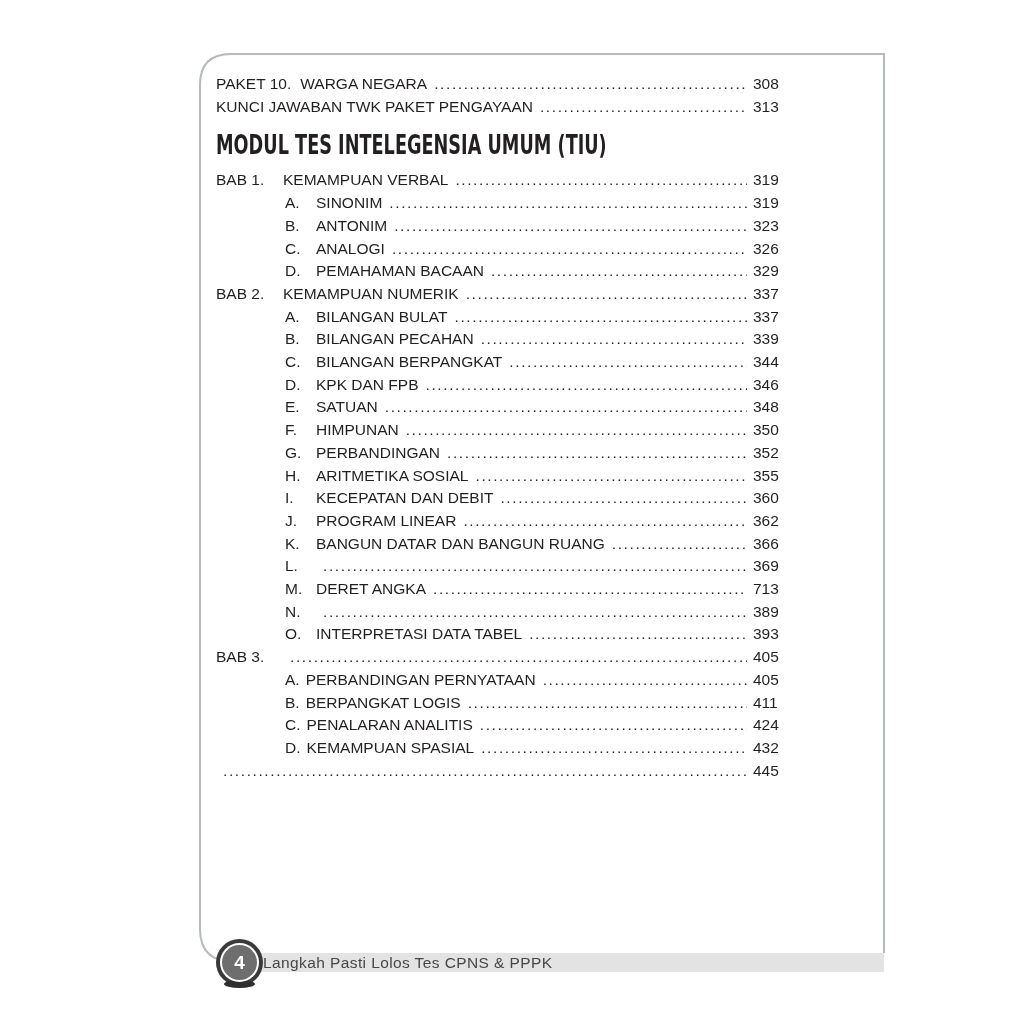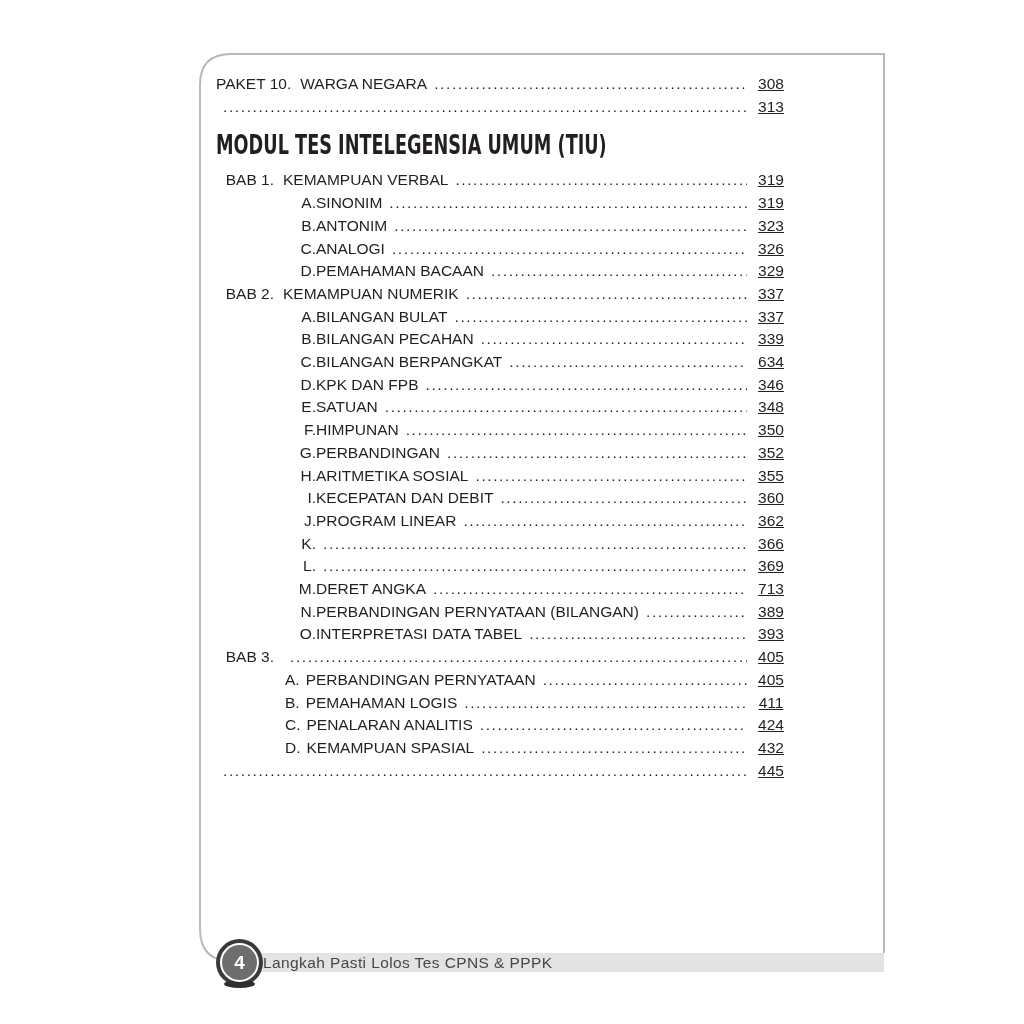--- a/index.html
+++ b/index.html
@@ -23,32 +23,32 @@
   
   .border-svg{position:absolute;left:0;top:0;width:1024px;height:1024px;pointer-events:none;}
   .border-svg path{stroke:var(--border-color);stroke-width:2;fill:none;}
 
   
   .toc{
     position:absolute;left:216px;top:73px;width:573px;
     font-size:15.5px;
   }
   .row{display:flex;align-items:baseline;line-height:22.7px;white-space:nowrap;}
-  .row .label{flex:none;text-align:right;}
+  .row .label{flex:none;}
   .row.top .label{min-width:58px;margin-right:9px;}
   .row.sub{padding-left:69px;}
   .row.sub .label{min-width:31px;}
   .row.sub3{padding-left:69px;}
   .row.sub3 .label{margin-right:6px;}
   .title{flex:none;}
   .dots{
     flex:1 1 auto;min-width:0;overflow:hidden;
     margin:0 6px 0 7px;letter-spacing:1.6px;
   }
-  .pageno{flex:none;width:36px;text-align:center;text-decoration:underline;}
+  .pageno{flex:none;width:36px;text-align:left;}
 
   .toc-heading{
     font-family:"DejaVu Sans",sans-serif;
     font-weight:bold;
     font-size:26px;line-height:27px;
     margin:14px 0 10px 0;
     white-space:nowrap;
     transform:scaleX(0.68);
     transform-origin:left center;
   }
@@ -92,20 +92,21 @@
   </svg>
 
   <div class="toc">
       <div class="row top">
         <span class="label">PAKET 10.</span>
         <span class="title">WARGA NEGARA</span>
         <span class="dots">................................................................................................................................................................</span>
         <span class="pageno">308</span>
       </div>
       <div class="row top">
+        <span class="title">KUNCI JAWABAN TWK PAKET PENGAYAAN</span>
         <span class="dots">................................................................................................................................................................</span>
         <span class="pageno">313</span>
       </div>
       <div class="toc-heading">MODUL TES INTELEGENSIA UMUM (TIU)</div>
       <div class="row top">
         <span class="label">BAB 1.</span>
         <span class="title">KEMAMPUAN VERBAL</span>
         <span class="dots">................................................................................................................................................................</span>
         <span class="pageno">319</span>
       </div>
@@ -148,21 +149,21 @@
       <div class="row sub">
         <span class="label">B.</span>
         <span class="title">BILANGAN PECAHAN</span>
         <span class="dots">................................................................................................................................................................</span>
         <span class="pageno">339</span>
       </div>
       <div class="row sub">
         <span class="label">C.</span>
         <span class="title">BILANGAN BERPANGKAT</span>
         <span class="dots">................................................................................................................................................................</span>
-        <span class="pageno">634</span>
+        <span class="pageno">344</span>
       </div>
       <div class="row sub">
         <span class="label">D.</span>
         <span class="title">KPK DAN FPB</span>
         <span class="dots">................................................................................................................................................................</span>
         <span class="pageno">346</span>
       </div>
       <div class="row sub">
         <span class="label">E.</span>
         <span class="title">SATUAN</span>
@@ -194,37 +195,37 @@
         <span class="pageno">360</span>
       </div>
       <div class="row sub">
         <span class="label">J.</span>
         <span class="title">PROGRAM LINEAR</span>
         <span class="dots">................................................................................................................................................................</span>
         <span class="pageno">362</span>
       </div>
       <div class="row sub">
         <span class="label">K.</span>
+        <span class="title">BANGUN DATAR DAN BANGUN RUANG</span>
         <span class="dots">................................................................................................................................................................</span>
         <span class="pageno">366</span>
       </div>
       <div class="row sub">
         <span class="label">L.</span>
         <span class="dots">................................................................................................................................................................</span>
         <span class="pageno">369</span>
       </div>
       <div class="row sub">
         <span class="label">M.</span>
         <span class="title">DERET ANGKA</span>
         <span class="dots">................................................................................................................................................................</span>
         <span class="pageno">713</span>
       </div>
       <div class="row sub">
         <span class="label">N.</span>
-        <span class="title">PERBANDINGAN PERNYATAAN (BILANGAN)</span>
         <span class="dots">................................................................................................................................................................</span>
         <span class="pageno">389</span>
       </div>
       <div class="row sub">
         <span class="label">O.</span>
         <span class="title">INTERPRETASI DATA TABEL</span>
         <span class="dots">................................................................................................................................................................</span>
         <span class="pageno">393</span>
       </div>
       <div class="row top">
@@ -233,21 +234,21 @@
         <span class="pageno">405</span>
       </div>
       <div class="row sub3">
         <span class="label">A.</span>
         <span class="title">PERBANDINGAN PERNYATAAN</span>
         <span class="dots">................................................................................................................................................................</span>
         <span class="pageno">405</span>
       </div>
       <div class="row sub3">
         <span class="label">B.</span>
-        <span class="title">PEMAHAMAN LOGIS</span>
+        <span class="title">BERPANGKAT LOGIS</span>
         <span class="dots">................................................................................................................................................................</span>
         <span class="pageno">411</span>
       </div>
       <div class="row sub3">
         <span class="label">C.</span>
         <span class="title">PENALARAN ANALITIS</span>
         <span class="dots">................................................................................................................................................................</span>
         <span class="pageno">424</span>
       </div>
       <div class="row sub3">

